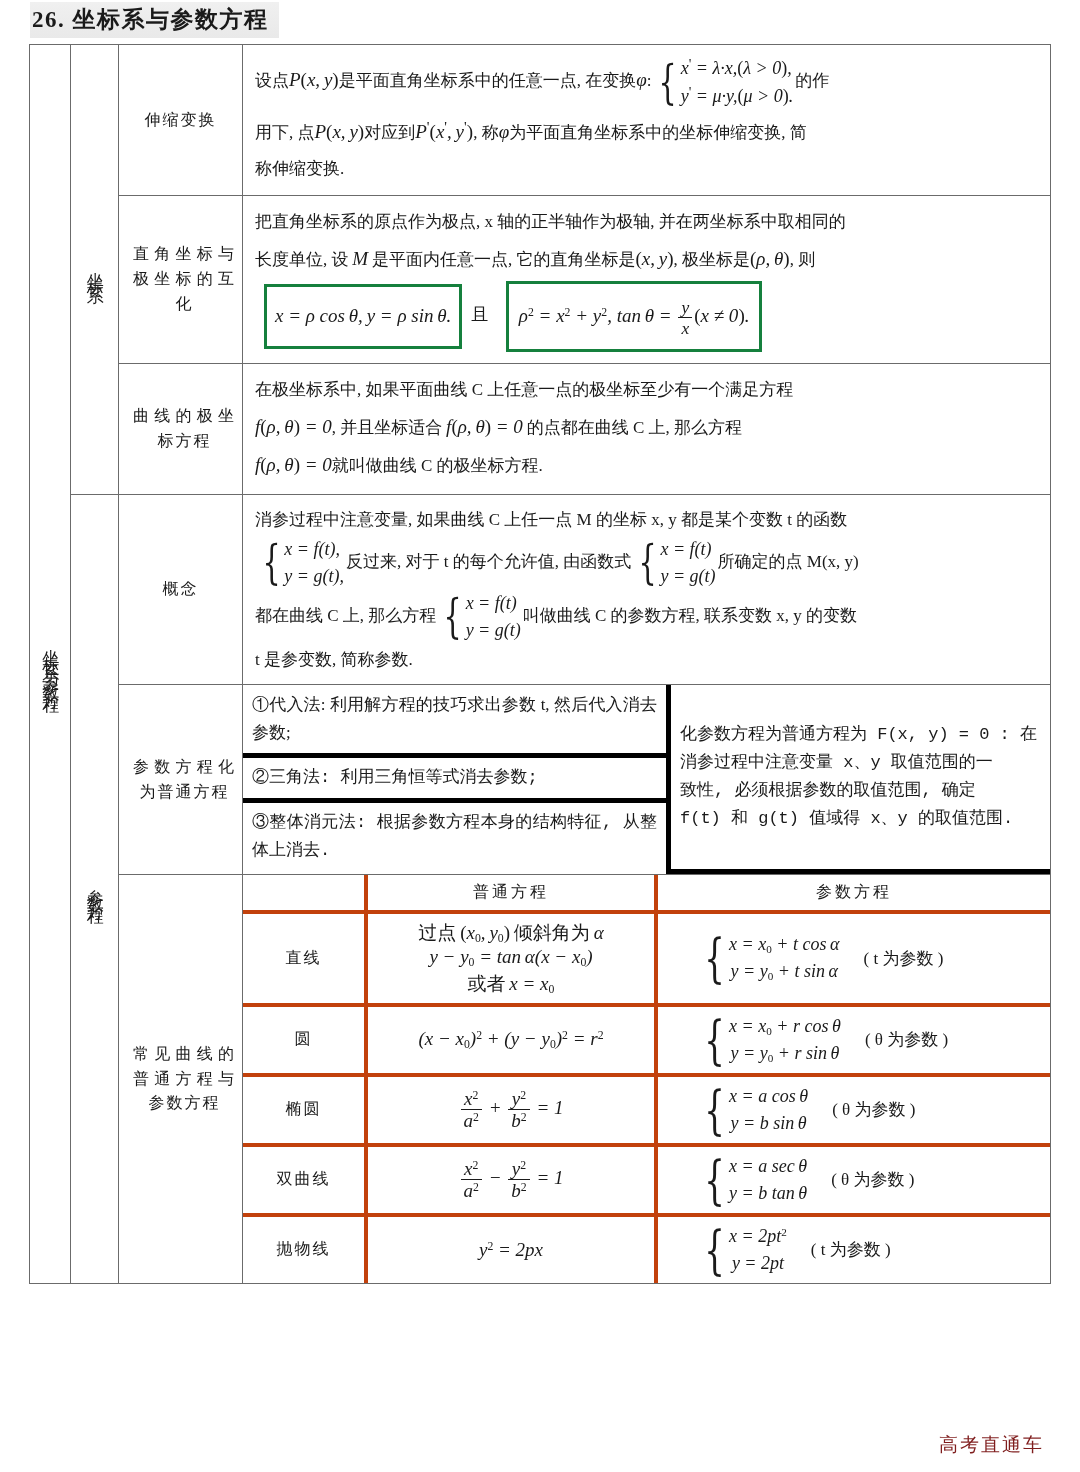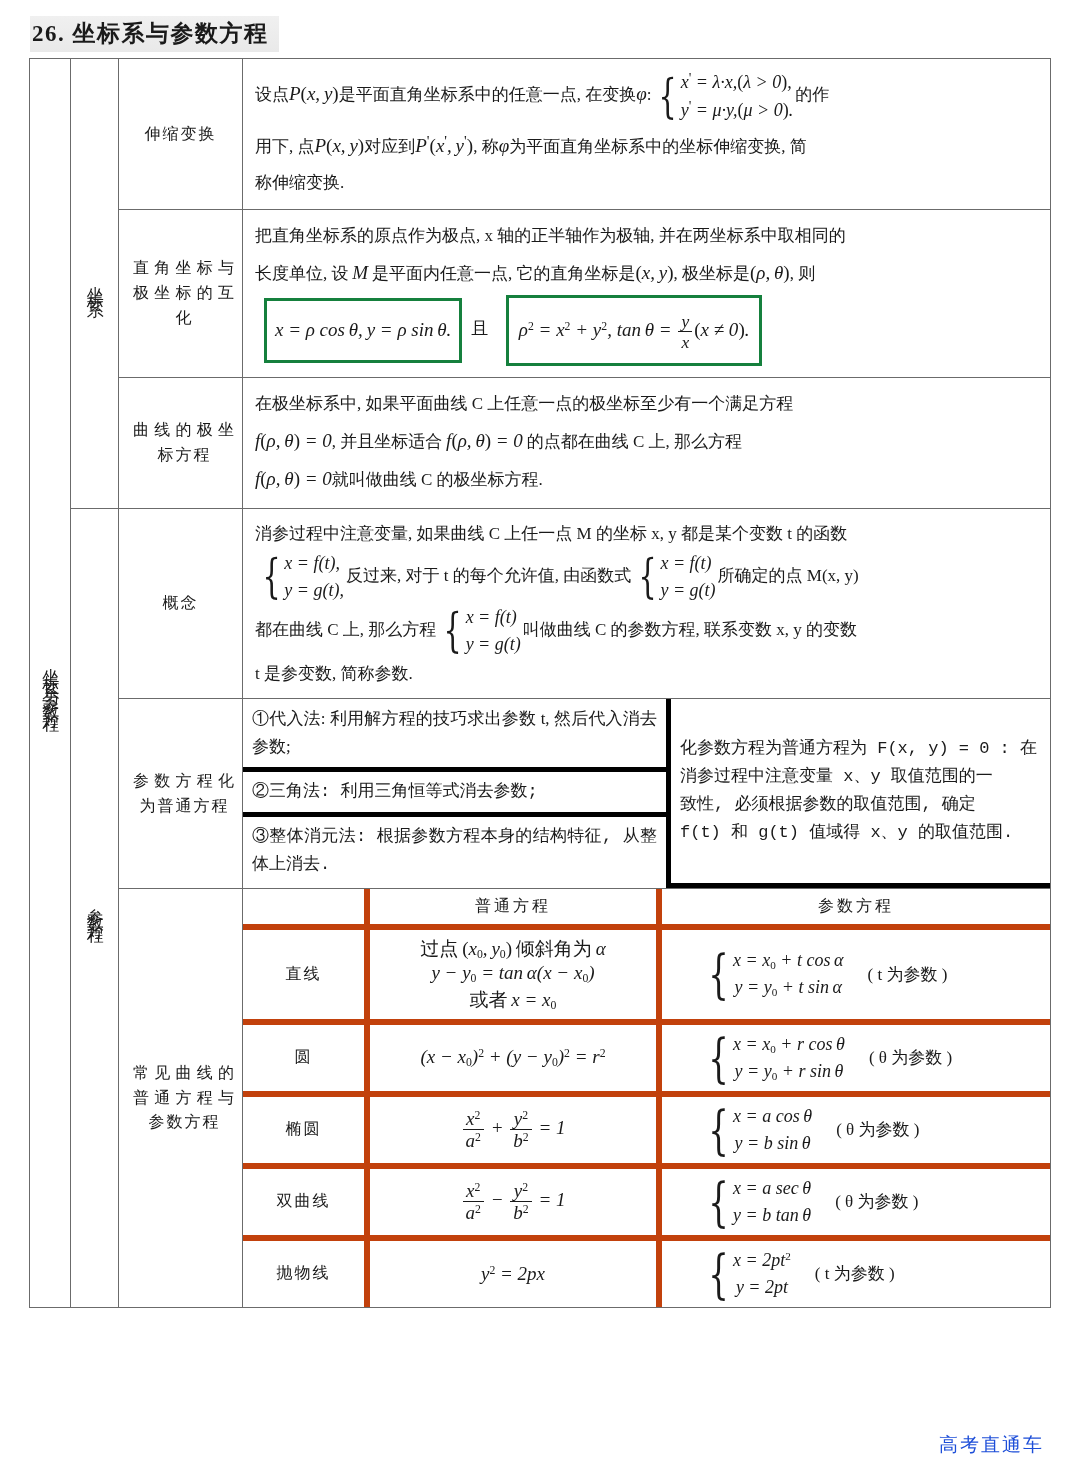--- a/index.html
+++ b/index.html
@@ -18,21 +18,21 @@
   .page {
     position: relative;
     width: 1080px;
     height: 1472px;
     box-sizing: border-box;
     padding: 0;
   }
 
   
   .title-wrap {
-    padding: 16px 0 6px 30px;
+    padding: 2px 0 6px 30px;
   }
   .title {
     display: inline-block;
     font-size: 23px;
     font-weight: bold;
     letter-spacing: 1.5px;
     background: linear-gradient(to bottom, #f0f0f0, #e9e9e9);
     padding: 2px 10px 3px 2px;
     font-family: "Liberation Serif", "DejaVu Serif", serif;
   }
@@ -162,21 +162,21 @@
 
   .fline { display: block; }
 
   
   table.inner {
     border-collapse: collapse;
     table-layout: fixed;
     width: 100%;
   }
   table.inner td {
-    border: 6px solid #c2410c;
+    border: 4px solid #c2410c;
     padding: 6px 4px;
     text-align: center;
     vertical-align: middle;
   }
   table.inner td.nm { width: 113px; font-size: 16px; letter-spacing: 2px; }
   table.inner td.oeq { width: 278px; }
   table.inner td.peq { }
   table.inner td.hdr { font-size: 16px; letter-spacing: 3px; padding: 7px 4px; }
   table.inner td:first-child { border-left: none; }
   table.inner td:last-child { border-right: none; }
@@ -217,21 +217,21 @@
     justify-content: flex-start;
     padding-left: 34px;
   }
 
   
   .watermark {
     position: absolute;
     right: 36px;
     bottom: 14px;
     font-size: 19px;
-    color: #1d4ed8;
+    color: #7f1d1d;
     letter-spacing: 2px;
     font-family: "Liberation Sans", sans-serif;
   }
 </style>
 </head>
 <body>
 
 <div class="page">
 
   <div class="title-wrap">

